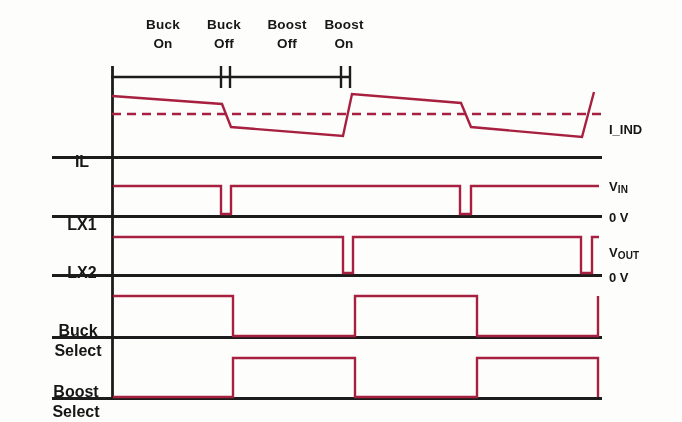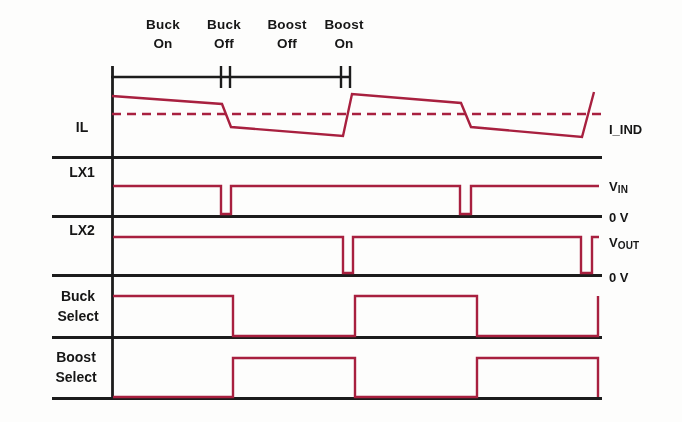--- a/index.html
+++ b/index.html
@@ -24,24 +24,25 @@
     font-size:13.5px;
     font-weight:bold;
     line-height:19px;
     letter-spacing:.2px;
     white-space:nowrap;
   }
   .rowlabel{
     position:absolute;
     transform:translate(-50%,-50%);
     text-align:center;
-    font-size:14px;
+    font-size:16px;
     font-weight:bold;
     line-height:20px;
     white-space:nowrap;
+    margin-top:35px;
   }
   .rlabel{
     position:absolute;
     left:609px;
     transform:translateY(-50%);
     font-size:13px;
     font-weight:bold;
     white-space:nowrap;
   }
   .rlabel sub{
@@ -67,35 +68,35 @@
   <div class="phase" style="left:287px">
     <div>Boost</div>
     <div>Off</div>
   </div>
   <div class="phase" style="left:344px">
     <div>Boost</div>
     <div>On</div>
   </div>
 
   <div class="rowlabel" style="left:82px;top:127px">IL</div>
-  <div class="rowlabel" style="left:82px;top:172px">LX1</div>
-  <div class="rowlabel" style="left:82px;top:230px">LX2</div>
+  <div class="rowlabel" style="left:82px;top:190px">LX1</div>
+  <div class="rowlabel" style="left:82px;top:238px">LX2</div>
   <div class="rowlabel" style="left:78px;top:306px">
     <div>Buck</div>
     <div>Select</div>
   </div>
   <div class="rowlabel" style="left:76px;top:367px">
     <div>Boost</div>
     <div>Select</div>
   </div>
 
   <div class="rlabel" style="top:129px">I_IND</div>
   <div class="rlabel" style="top:187px"><span>V</span><sub>IN</sub></div>
   <div class="rlabel" style="top:217px">0 V</div>
-  <div class="rlabel" style="top:243px"><span>V</span><sub>OUT</sub></div>
+  <div class="rlabel" style="top:253px"><span>V</span><sub>OUT</sub></div>
   <div class="rlabel" style="top:277px">0 V</div>
 
   <svg width="682" height="422" viewBox="0 0 682 422">
 
     <g stroke="#1c1c1c">
 
       <line x1="111" y1="77" x2="351" y2="77" stroke-width="2.6"></line>
       <line x1="221" y1="66" x2="221" y2="88" stroke-width="2.4"></line>
       <line x1="230" y1="66" x2="230" y2="88" stroke-width="2.4"></line>
       <line x1="341" y1="66" x2="341" y2="88" stroke-width="2.4"></line>

